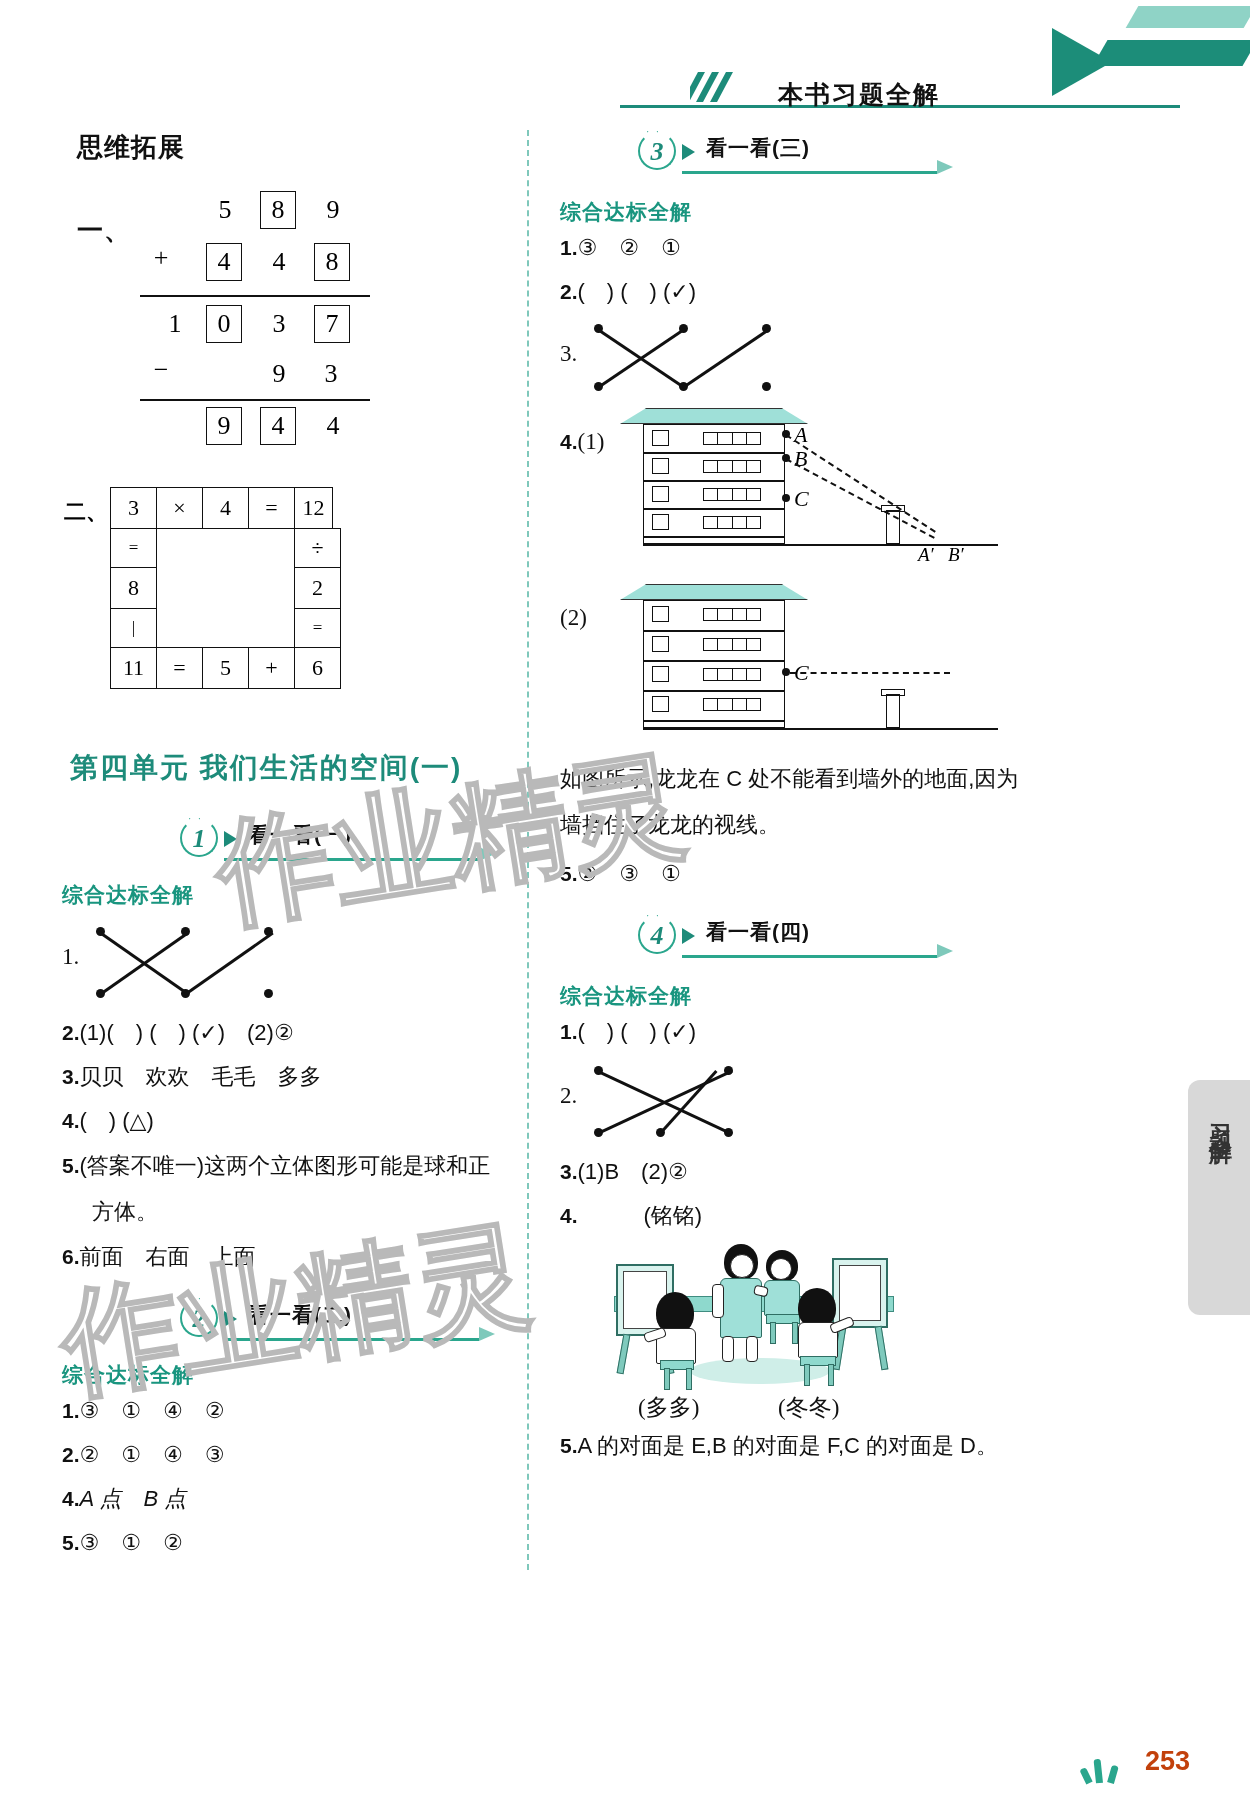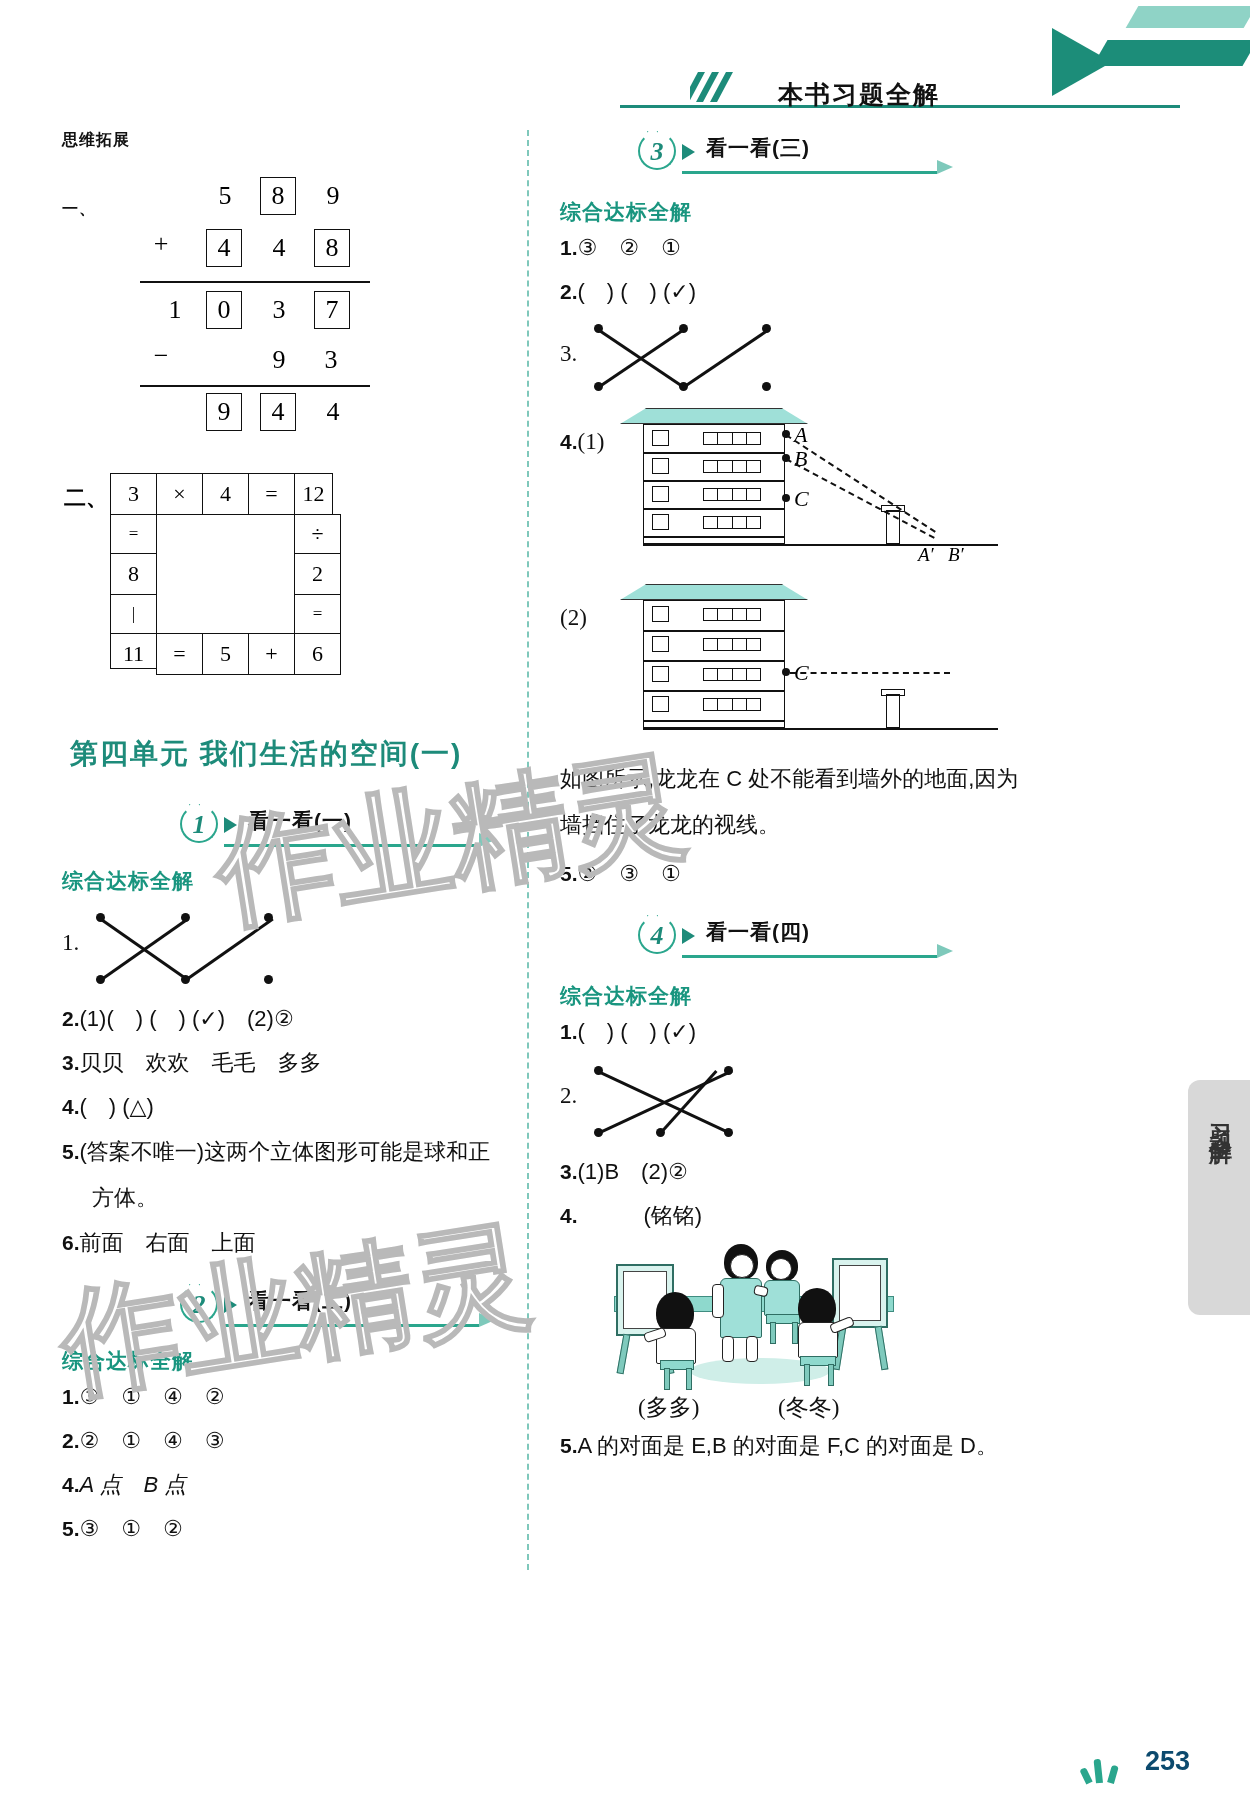--- a/index.html
+++ b/index.html
@@ -62,21 +62,21 @@
   .col-right{ left:560px; width:470px; }
   .divider{
     position:absolute; left:527px; top:130px;
     width:0; height:1440px;
     border-left:2px dashed #7fc8bb;
   }
 
   
   .h-bold{
     font-family:"Liberation Sans", sans-serif;
-    font-weight:bold; font-size:16px; color:#111; letter-spacing:1px;
+    font-weight:bold; font-size:26px; color:#111; letter-spacing:1px;margin-left:15px;
   }
   .green-sub{
     font-family:"Liberation Sans", sans-serif;
     font-weight:bold; font-size:21px; color:#19957f; letter-spacing:1px;
   }
   .unit-title{
     font-family:"Liberation Sans", sans-serif;
     font-weight:bold; font-size:28px; color:#1d8b7a; letter-spacing:2px;
     white-space:nowrap;
   }
@@ -225,21 +225,21 @@
     position:absolute; left:18px; top:26px;
     writing-mode:vertical-rl;
     font-family:"Liberation Sans","DejaVu Sans",sans-serif;
     font-size:23px; font-weight:bold; color:#333; letter-spacing:6px;
   }
 
   
   .footer-num{
     position:absolute; right:60px; bottom:42px;
     font-family:"Liberation Sans",sans-serif;
-    font-weight:bold; font-size:27px; color:#0c4a6e;
+    font-weight:bold; font-size:27px; color:#c2410c;
   }
   .footer-leaf{
     position:absolute; right:130px; bottom:36px;
     width:34px; height:28px;
   }
   .footer-leaf i{
     position:absolute; bottom:0; width:7px; background:#2aa68d;
     border-radius:3px 3px 0 0; transform-origin:50% 100%;
   }
 </style>
@@ -312,21 +312,21 @@
     <div class="gcell" style="left:0px; top:41px;  width:47px; height:40px; line-height:38px; font-size:17px;">=</div>
     <div class="gcell" style="left:0px; top:80px;  width:47px; height:42px; line-height:40px;">8</div>
     <div class="gcell" style="left:0px; top:121px; width:47px; height:40px; line-height:38px; font-size:17px;">|</div>
 
     <div class="gcell" style="left:184px; top:41px;  width:47px; height:40px; line-height:38px;">÷</div>
     <div class="gcell" style="left:184px; top:80px;  width:47px; height:42px; line-height:40px;">2</div>
     <div class="gcell" style="left:184px; top:121px; width:47px; height:40px; line-height:38px; font-size:17px;">=</div>
 
     <div style="position:absolute; left:46px; top:41px; width:139px; height:120px; border-left:1.6px solid #111; border-right:1.6px solid #111;"></div>
 
-    <div class="gcell" style="left:0px;   top:160px; width:47px; height:36px; line-height:40px;">11</div>
+    <div class="gcell" style="left:0px;   top:160px; width:47px; height:42px; line-height:40px;">11</div>
     <div class="gcell" style="left:46px;  top:160px; width:47px; height:42px; line-height:40px;">=</div>
     <div class="gcell" style="left:92px;  top:160px; width:47px; height:42px; line-height:40px;">5</div>
     <div class="gcell" style="left:138px; top:160px; width:47px; height:42px; line-height:40px;">+</div>
     <div class="gcell" style="left:184px; top:160px; width:47px; height:42px; line-height:40px;">6</div>
   </div>
 
   <div class="unit-title" style="margin-top:62px; margin-left:8px;">第四单元   我们生活的空间(一)</div>
 
   <div class="sec-head" style="margin-top:30px; margin-left:118px; width:330px;">
     <div class="sec-dots">· ·</div>

